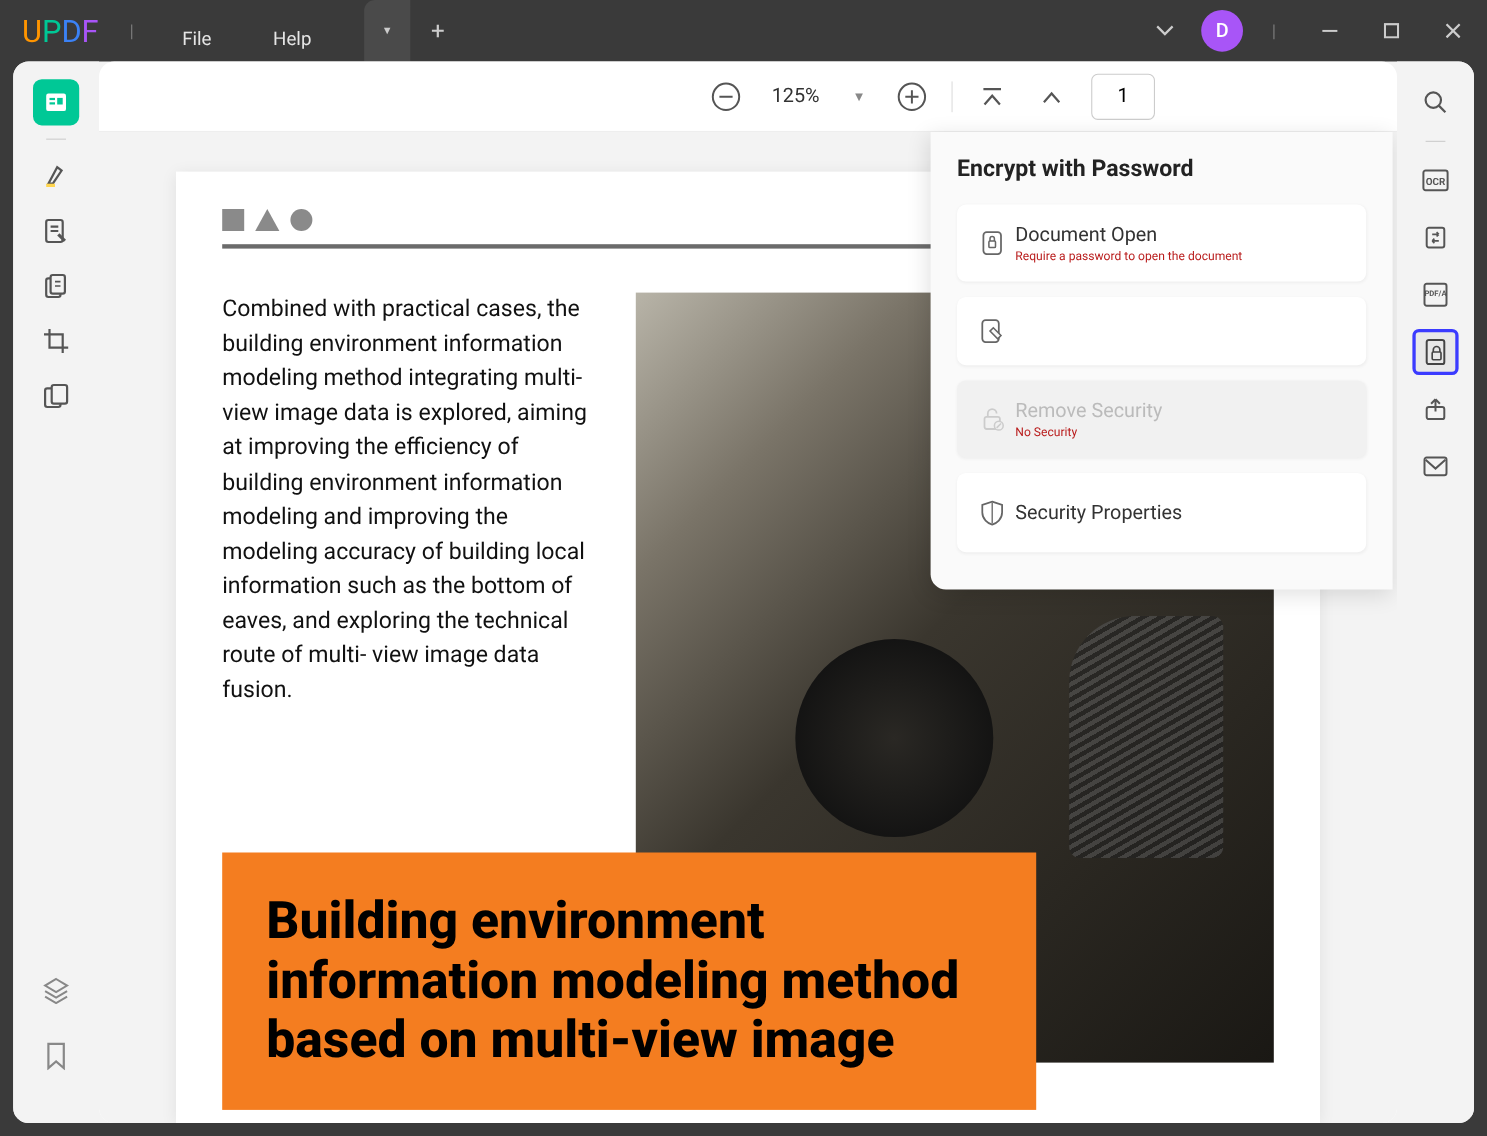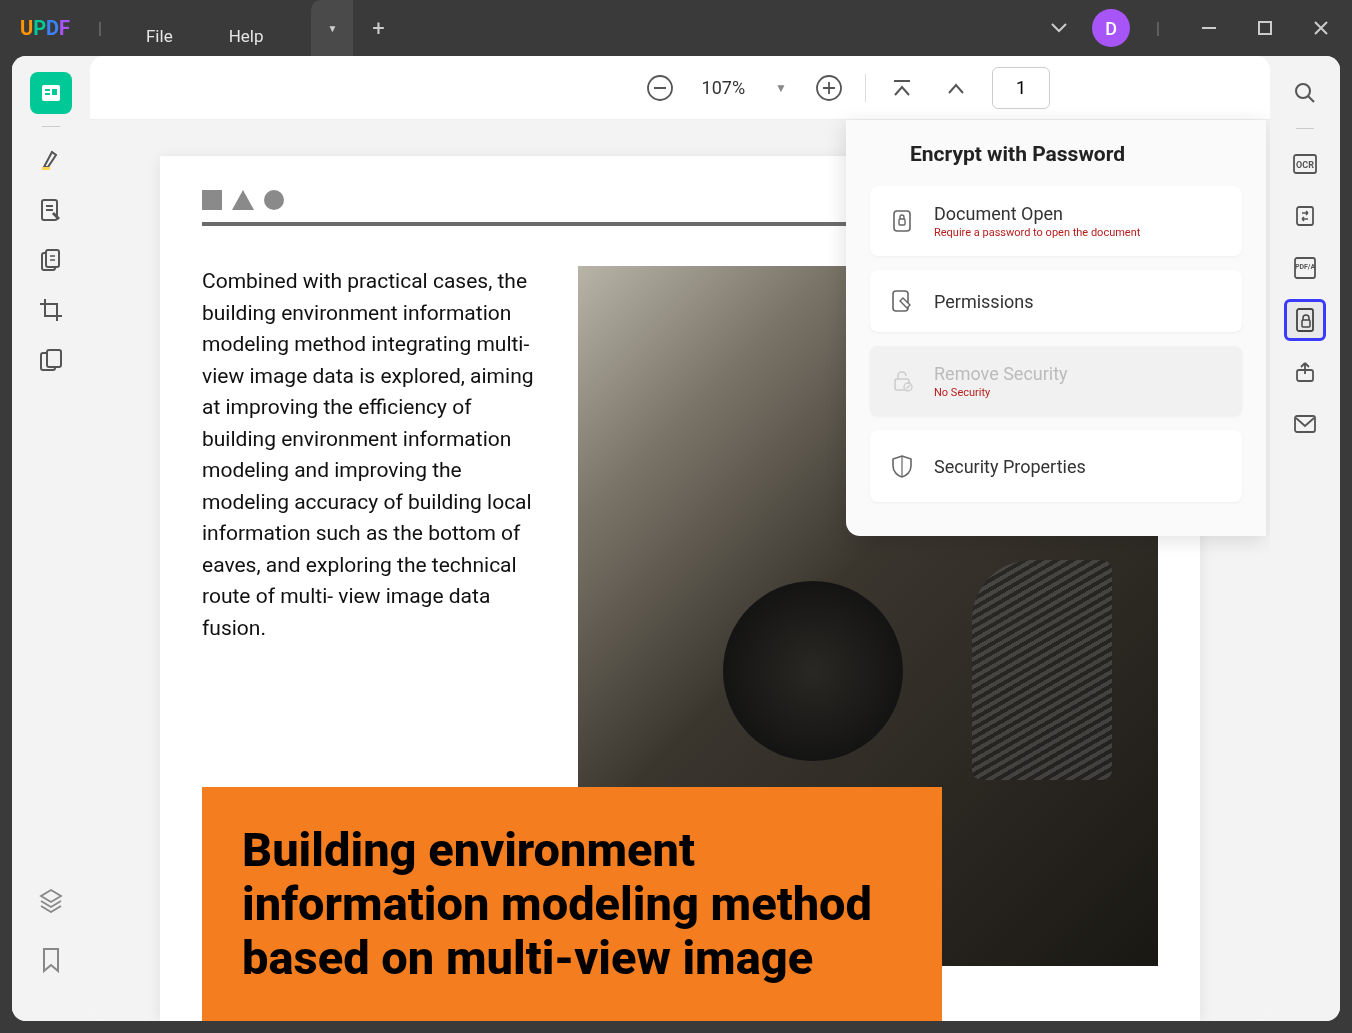--- a/index.html
+++ b/index.html
@@ -1,18 +1,18 @@
 <!DOCTYPE html>
 <html><head>
 <meta charset="utf-8">
 <style>
   * { box-sizing: border-box; margin: 0; padding: 0; font-family: -apple-system, BlinkMacSystemFont, "Segoe UI", Roboto, sans-serif; }
   body { width: 1352px; height: 1033px; background: #3a3a3a; overflow: hidden; }
   .titlebar { height: 56px; background: #3a3a3a; display: flex; align-items: center; padding: 0 8px; }
-  .logo { font-weight: 700; font-size: 20px; padding: 0 12px; }
+  .logo { font-weight: 400; font-size: 28px; padding: 0 12px; }
   .logo .u { color: #ff9500; } .logo .p { color: #00c896; } .logo .d { color: #3b82f6; } .logo .f { color: #a855f7; }
   .tbar-sep { color: #777; margin: 0 16px; }
   .menu-item { color: #e5e5e5; font-size: 17px; padding: 0 28px; cursor: pointer; margin-top: 15px; }
   .tab-area { display: flex; align-items: stretch; margin-left: 20px; height: 56px; }
   .tab-dd { width: 42px; background: #4a4a4a; border-radius: 10px 0 0 0; display: flex; align-items: center; justify-content: center; color: #ccc; font-size: 10px; }
   .tab { background: #4a4a4a; display: flex; align-items: center; padding: 0 20px; gap: 90px; border-radius: 0 10px 0 0; }
   .tab-title { color: #e5e5e5; font-size: 17px; }
   .tab-close { color: #ccc; font-size: 18px; cursor: pointer; }
   .tab-add { width: 50px; display: flex; align-items: center; justify-content: center; color: #ccc; font-size: 22px; cursor: pointer; }
   .tbar-right { margin-left: auto; display: flex; align-items: center; gap: 10px; }
@@ -40,26 +40,26 @@
   .page { width: 1040px; background: #fff; box-shadow: 0 2px 14px rgba(0,0,0,0.08); padding: 34px 42px; position: relative; }
   .shapes-row { display: flex; align-items: center; gap: 10px; border-bottom: 4px solid #6b6b6b; padding-bottom: 12px; margin-bottom: 40px; }
   .sq { width: 20px; height: 20px; background: #8a8a8a; }
   .tri { width: 0; height: 0; border-left: 11px solid transparent; border-right: 11px solid transparent; border-bottom: 20px solid #8a8a8a; }
   .circ { width: 20px; height: 20px; background: #8a8a8a; border-radius: 50%; }
   .content-cols { display: flex; gap: 36px; }
   .body-text { width: 340px; font-size: 21px; line-height: 1.5; color: #111; }
   .photo { flex: 1; height: 700px; background: linear-gradient(135deg, #b8b4a8 0%, #7a7468 20%, #3a362e 45%, #1a1814 100%); position: relative; overflow: hidden; }
   .photo::before { content: ""; position: absolute; top: 45%; left: 25%; width: 180px; height: 180px; border-radius: 50%; background: radial-gradient(ellipse, #2a2824 0%, #111 80%); }
   .photo::after { content: ""; position: absolute; top: 42%; right: 8%; width: 140px; height: 220px; background: repeating-linear-gradient(-30deg, #222, #222 4px, #555 4px, #555 8px); border-radius: 60px 10px 10px 10px; opacity: 0.6; }
-  .orange-box { position: absolute; bottom: 0; left: 42px; width: 740px; background: #f47d20; padding: 36px 40px; }
+  .orange-box { position: absolute; bottom: 12px; left: 42px; width: 740px; background: #f47d20; padding: 36px 40px; }
   .orange-title { font-size: 47px; font-weight: 800; line-height: 1.15; color: #000; }
 
   .encrypt-panel { position: absolute; top: 64px; right: 4px; width: 420px; background: #fafafa; border-radius: 0 0 0 14px; box-shadow: -2px 4px 20px rgba(0,0,0,0.12); padding: 22px 24px 20px; z-index: 10; }
-  .panel-title { font-size: 21px; font-weight: 700; color: #222; margin-bottom: 20px; margin-left: 40px; }
-  .panel-card { background: #fff; border-radius: 8px; padding: 17px 18px; display: flex; align-items: center; gap: 18px; margin-bottom: 14px; cursor: pointer; box-shadow: 0 1px 3px rgba(0,0,0,0.05); }
+  .panel-title { font-size: 21px; font-weight: 700; color: #222; margin-bottom: 20px; }
+  .panel-card { background: #fff; border-radius: 8px; padding: 17px 18px; display: flex; align-items: center; gap: 7px; margin-bottom: 14px; cursor: pointer; box-shadow: 0 1px 3px rgba(0,0,0,0.05); }
   .panel-card.disabled { background: #f1f1f1; cursor: default; }
   .card-icon { width: 28px; height: 28px; display: flex; align-items: center; justify-content: center; flex-shrink: 0; }
   .card-text { display: flex; flex-direction: column; gap: 2px; }
   .card-title { font-size: 18px; color: #333; }
   .card-title.disabled { color: #bbb; }
   .card-sub { font-size: 11px; color: #b91c1c; }
   .panel-card.single { padding: 22px 18px; }
 
   .right-tools { width: 70px; background: #f3f3f3; border-radius: 0 14px 14px 0; display: flex; flex-direction: column; align-items: center; padding-top: 16px; gap: 10px; }
   .rtool-btn { width: 42px; height: 42px; display: flex; align-items: center; justify-content: center; border-radius: 6px; cursor: pointer; }
@@ -168,21 +168,21 @@
 
   <div class="main-area">
     <div class="top-toolbar">
       <div class="tb-spacer"></div>
       <div class="tb-icon">
         <svg width="28" height="28">
             <circle cx="14" cy="14" r="12" stroke="#555" stroke-width="1.8" fill="none"></circle>
             <line x1="8" y1="14" x2="20" y2="14" stroke="#555" stroke-width="1.8"></line>
           </svg>
       </div>
-      <span class="zoom-text">107%</span>
+      <span class="zoom-text">125%</span>
       <span class="zoom-dd">▼</span>
       <div class="tb-icon">
         <svg width="28" height="28">
             <circle cx="14" cy="14" r="12" stroke="#555" stroke-width="1.8" fill="none"></circle>
             <line x1="8" y1="14" x2="20" y2="14" stroke="#555" stroke-width="1.8"></line>
             <line x1="14" y1="8" x2="14" y2="20" stroke="#555" stroke-width="1.8"></line>
           </svg>
       </div>
       <div class="tb-sep"></div>
       <div class="tb-icon">
@@ -232,21 +232,20 @@
         </div>
       </div>
       <div class="panel-card">
         <div class="card-icon">
           <svg width="26" height="26" viewBox="0 0 26 26">
               <rect x="4" y="3" width="15" height="20" rx="3" stroke="#666" stroke-width="1.6" fill="none"></rect>
               <path d="M14 10 L21 17 L18 20 L11 13 Z" stroke="#666" stroke-width="1.4" fill="#fafafa"></path>
             </svg>
         </div>
         <div class="card-text">
-          <span class="card-title">Permissions</span>
         </div>
       </div>
       <div class="panel-card disabled">
         <div class="card-icon">
           <svg width="26" height="26" viewBox="0 0 26 26">
               <rect x="6" y="11" width="14" height="11" rx="2" stroke="#ccc" stroke-width="1.6" fill="none"></rect>
               <path d="M9 11 v-3 a4 4 0 0 1 8 0" stroke="#ccc" stroke-width="1.6" fill="none"></path>
               <circle cx="19" cy="19" r="4" stroke="#ccc" stroke-width="1.4" fill="#f1f1f1"></circle>
               <line x1="17" y1="21" x2="21" y2="17" stroke="#ccc" stroke-width="1.4"></line>
             </svg>

